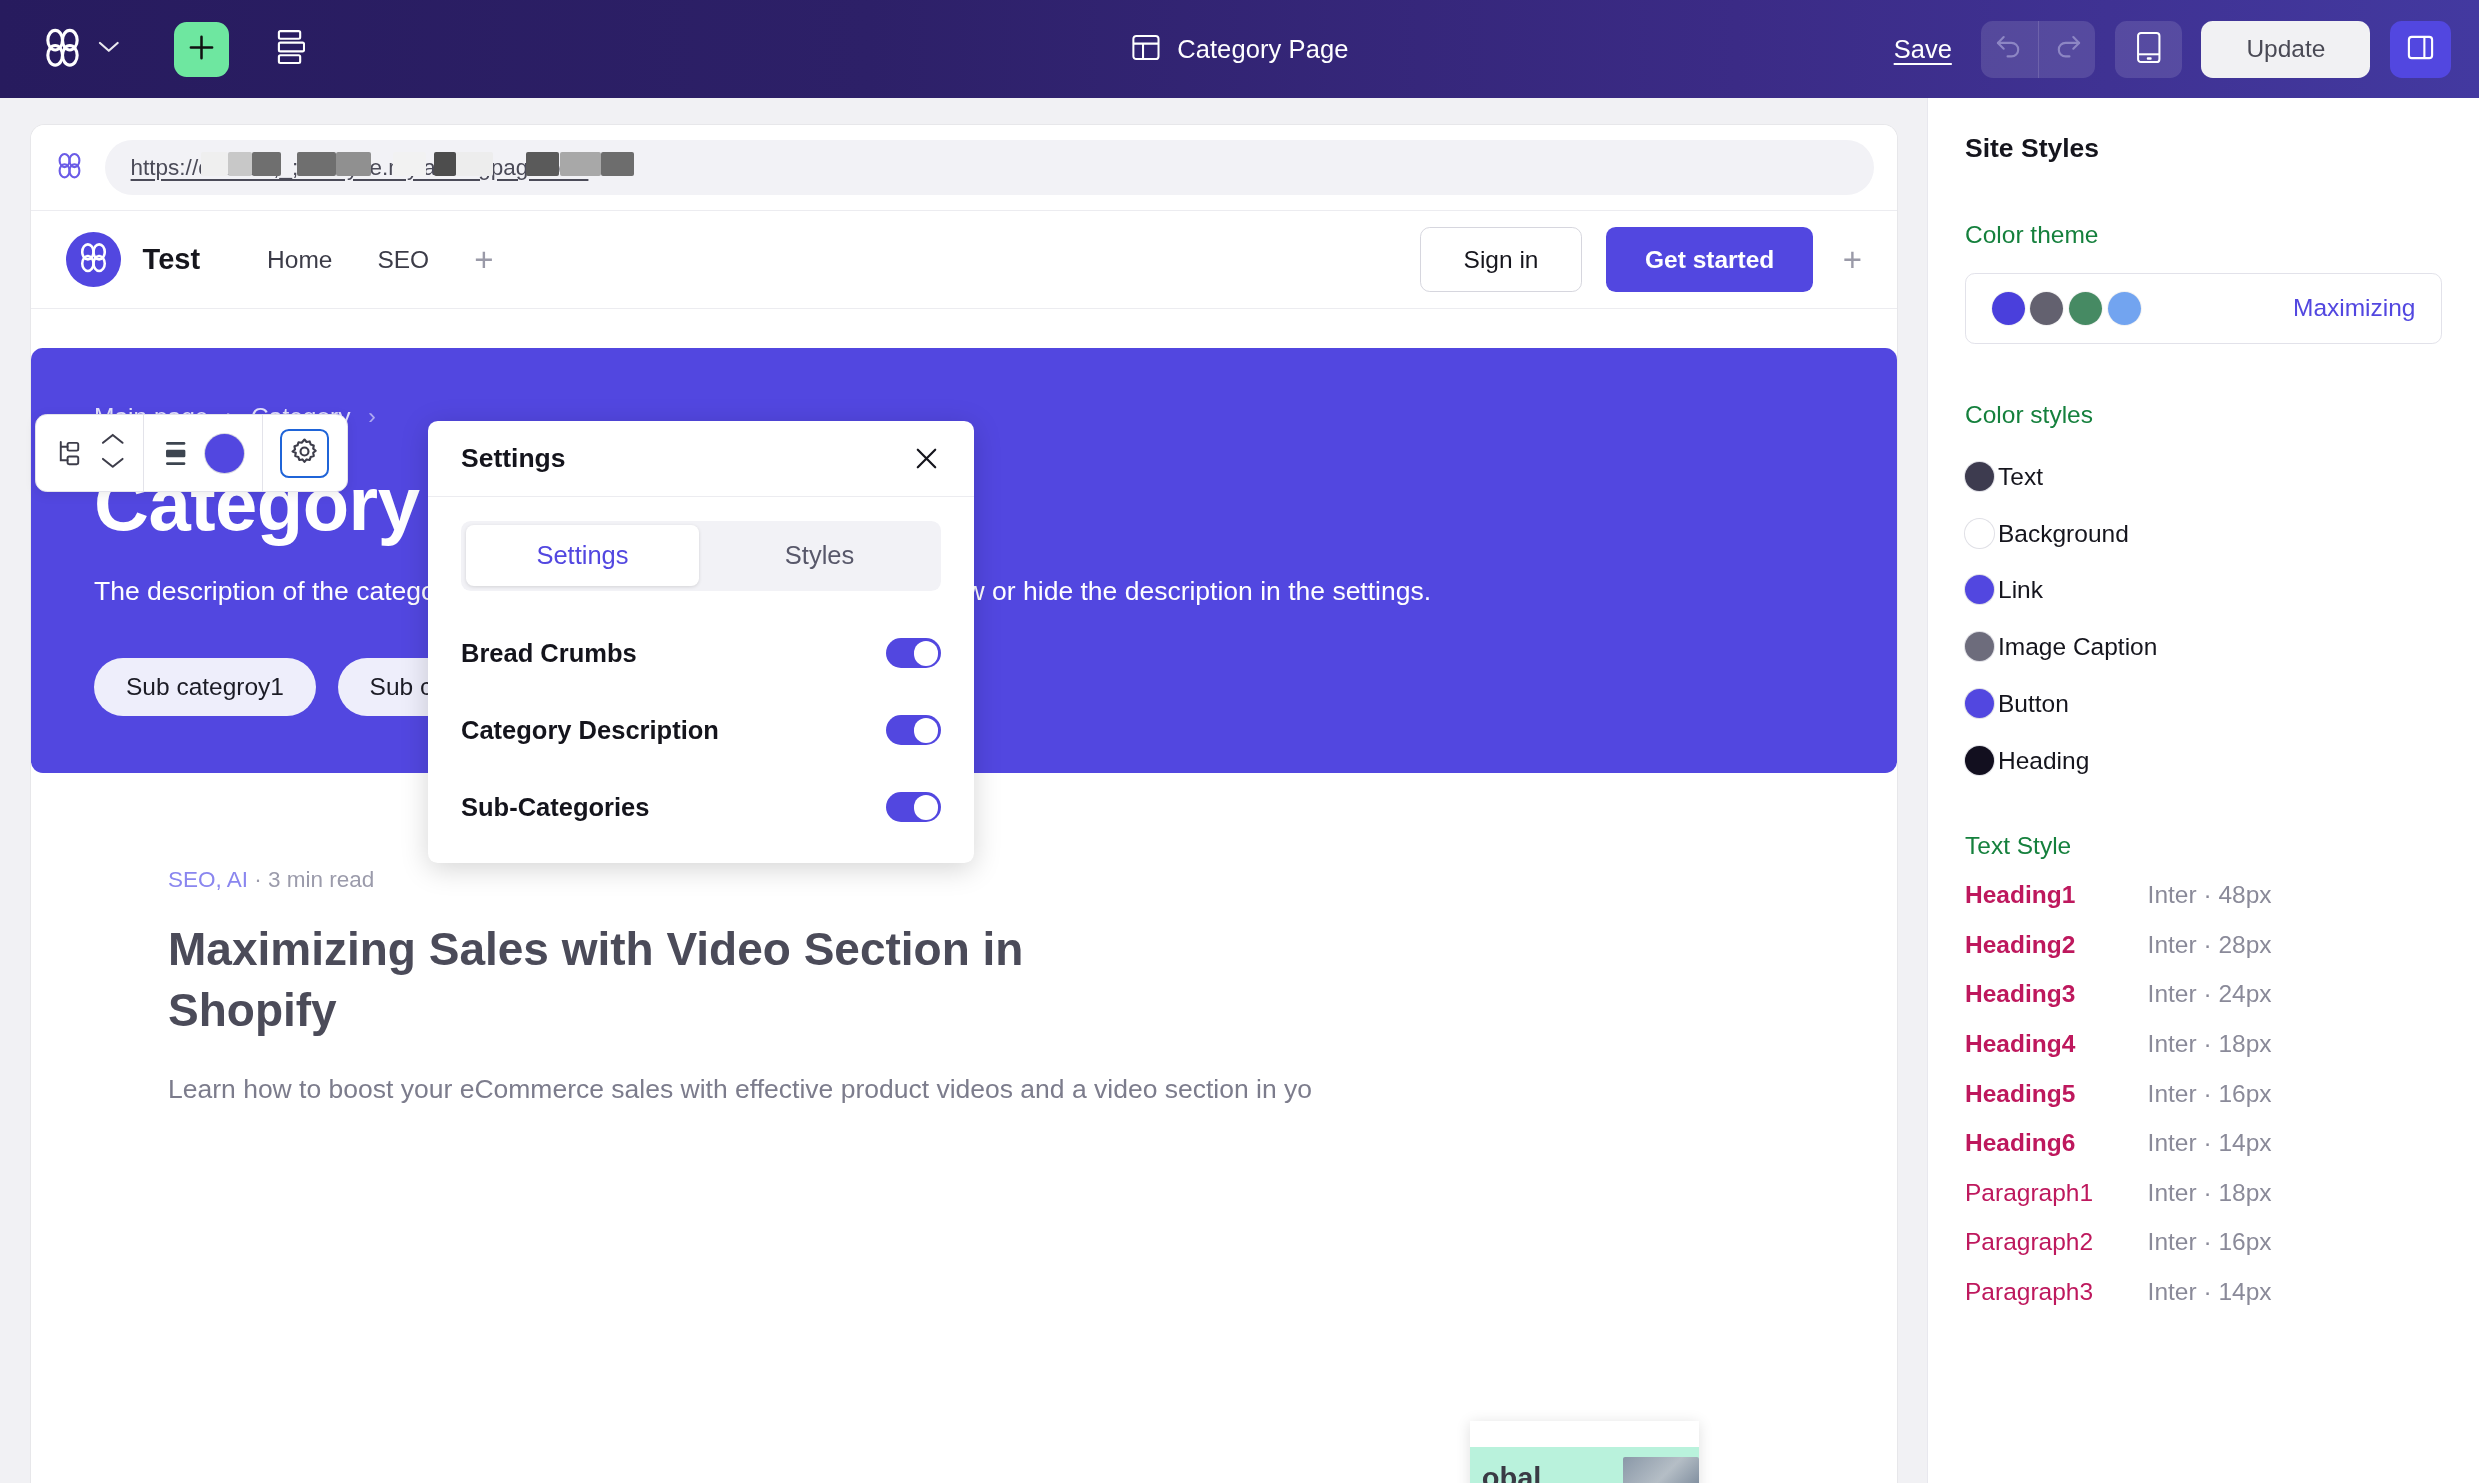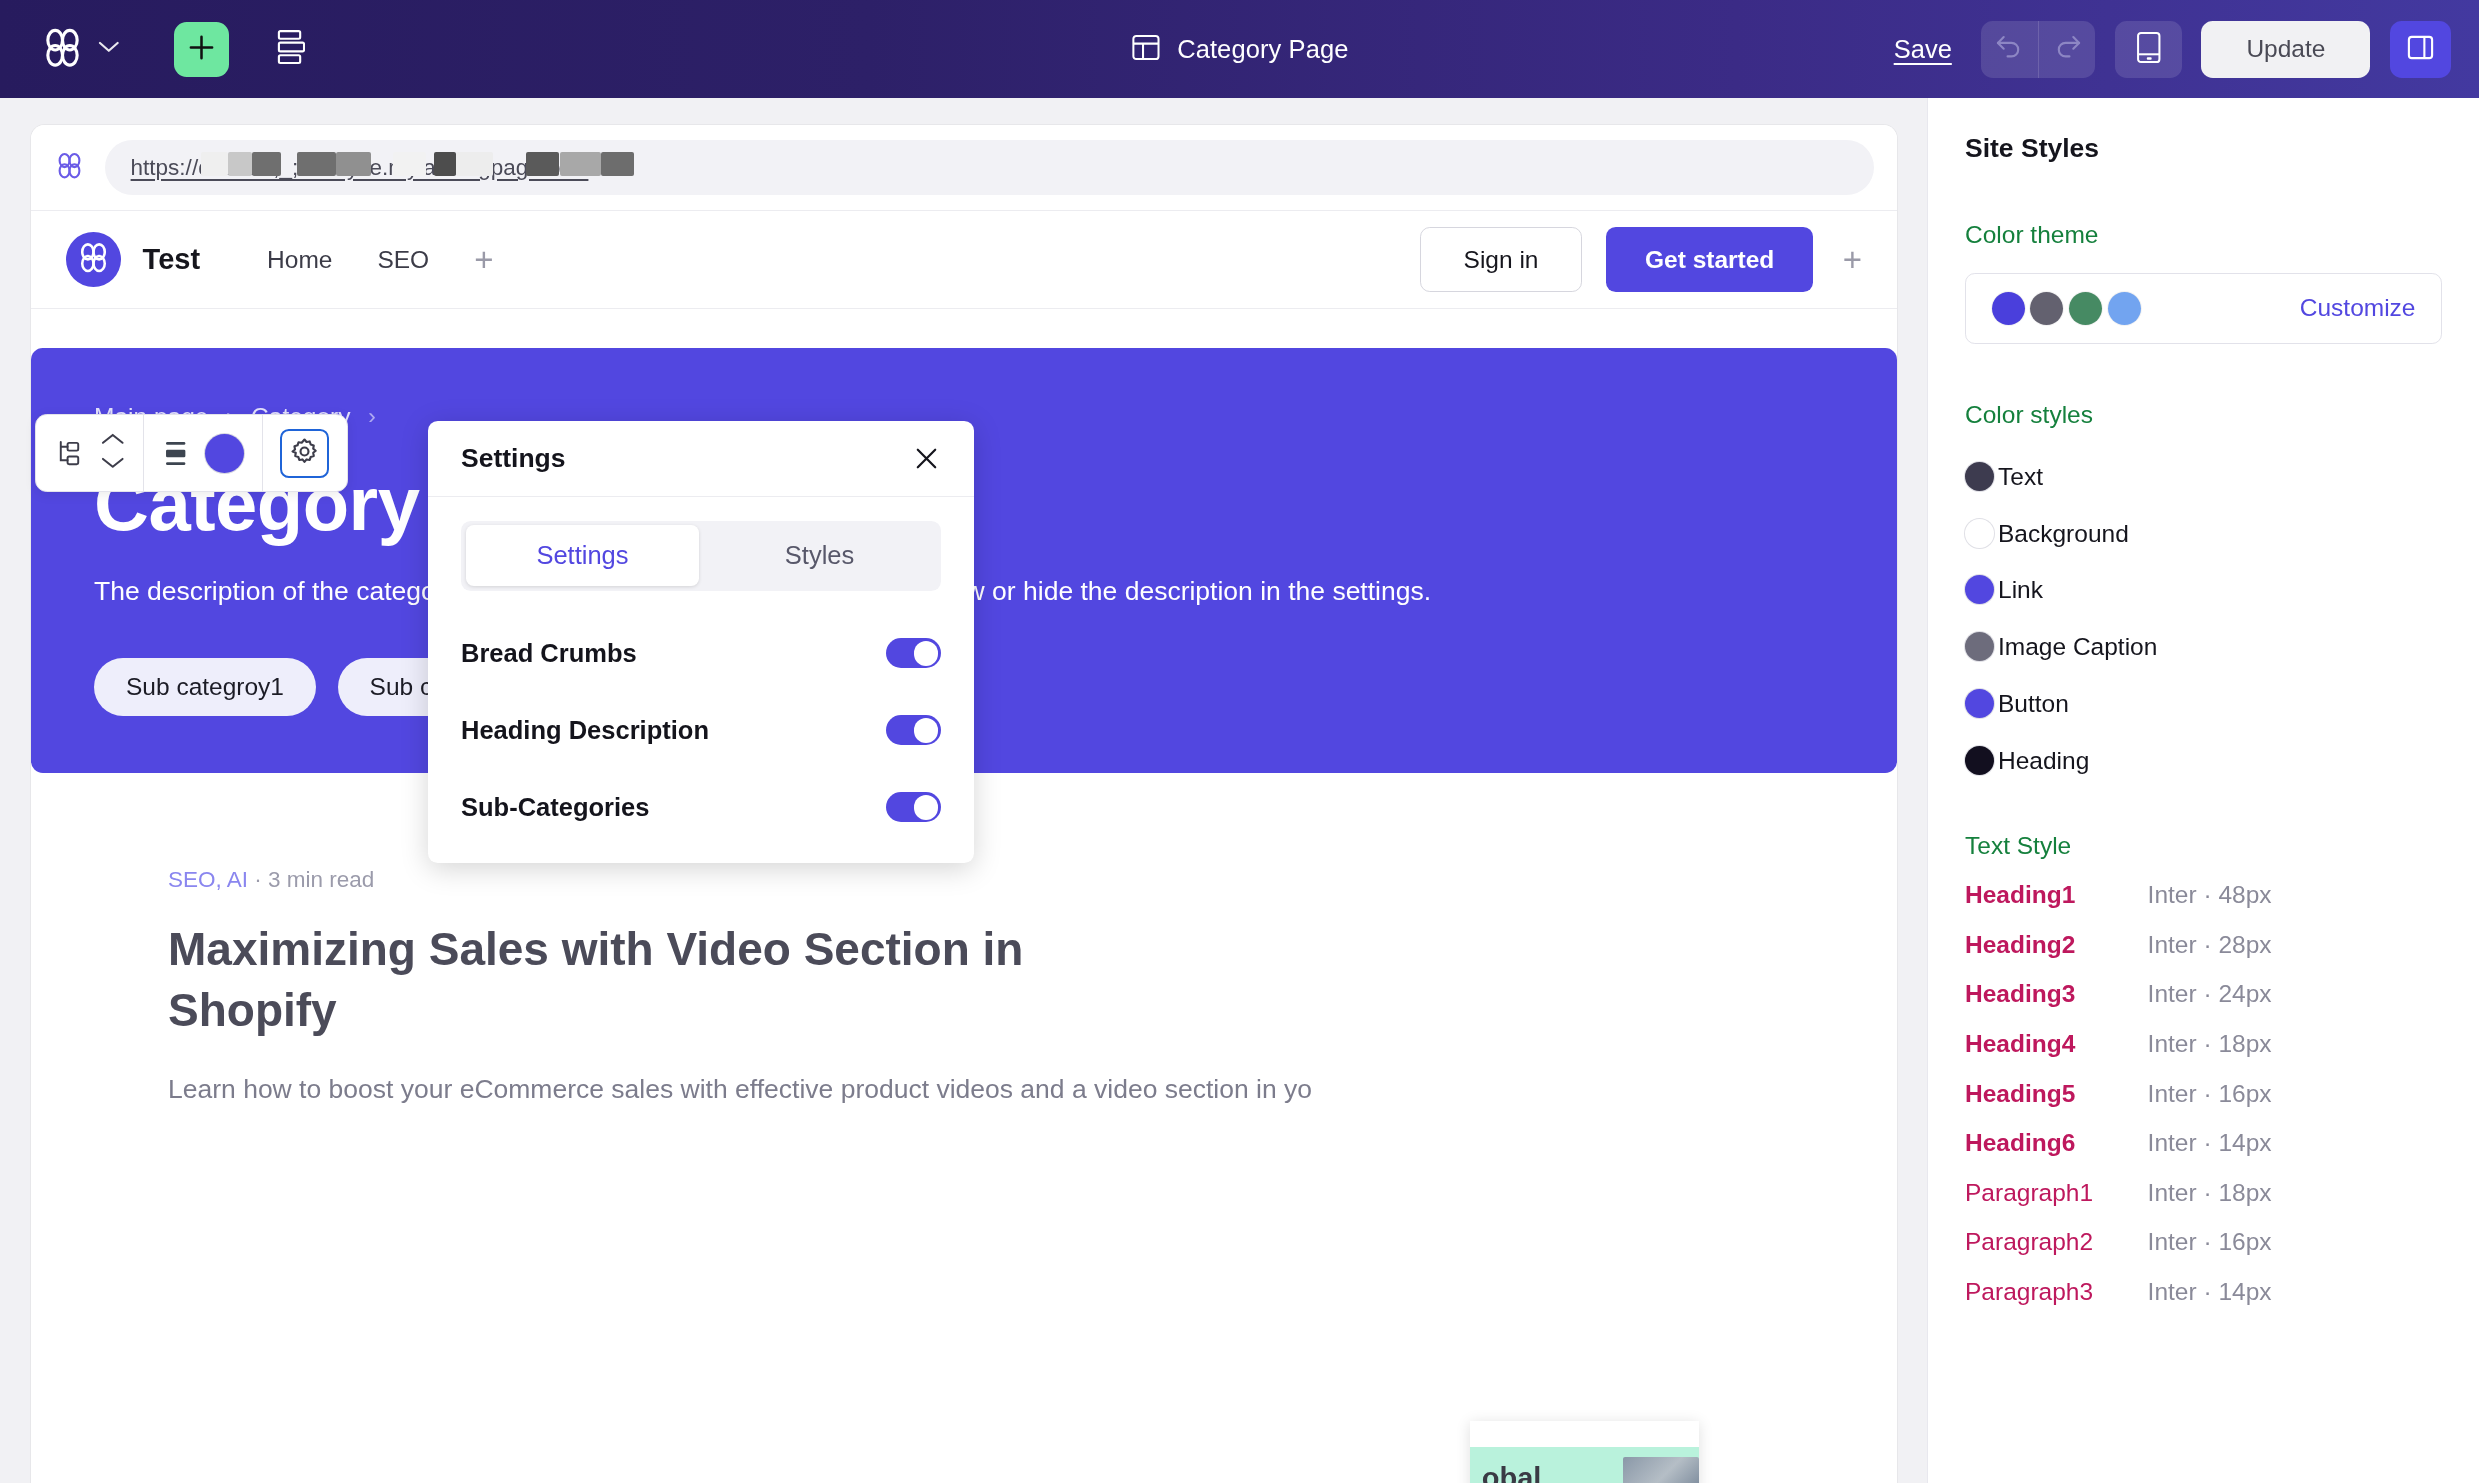--- a/index.html
+++ b/index.html
@@ -494,21 +494,21 @@
         <div class="active">Settings</div>
         <div>Styles</div>
       </div>
       <div class="toggle-row">
         <span class="toggle-label">Bread Crumbs</span>
         <span class="switch">
             <span class="knob"></span>
           </span>
       </div>
       <div class="toggle-row">
-        <span class="toggle-label">Heading Description</span>
+        <span class="toggle-label">Category Description</span>
         <span class="switch">
             <span class="knob"></span>
           </span>
       </div>
       <div class="toggle-row">
         <span class="toggle-label">Sub-Categories</span>
         <span class="switch">
             <span class="knob"></span>
           </span>
       </div>
@@ -520,21 +520,21 @@
   <div class="sb-title">Site Styles</div>
 
   <div class="sb-section">Color theme</div>
   <div class="theme-box">
     <div class="swatches">
       <span style="background:#4a3fdc"></span>
       <span style="background:#63616f"></span>
       <span style="background:#468a63"></span>
       <span style="background:#72a4f0"></span>
     </div>
-    <span class="customize">Customize</span>
+    <span class="customize">Maximizing</span>
   </div>
 
   <div class="sb-section">Color styles</div>
   <div class="color-list">
     <div class="color-item">
       <span class="dot" style="background:#3d3b4f"></span>
       <span class="lbl">Text</span>
     </div>
     <div class="color-item">
       <span class="dot" style="background:#ffffff"></span>

